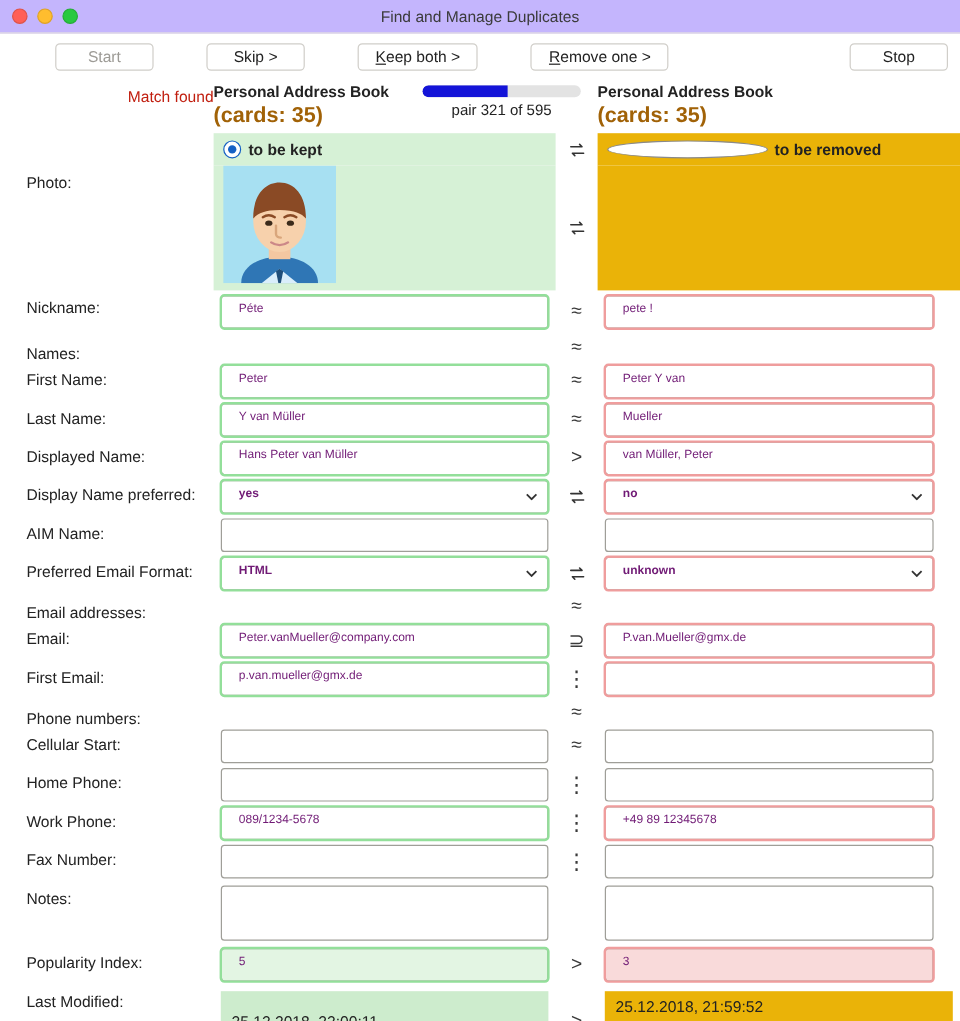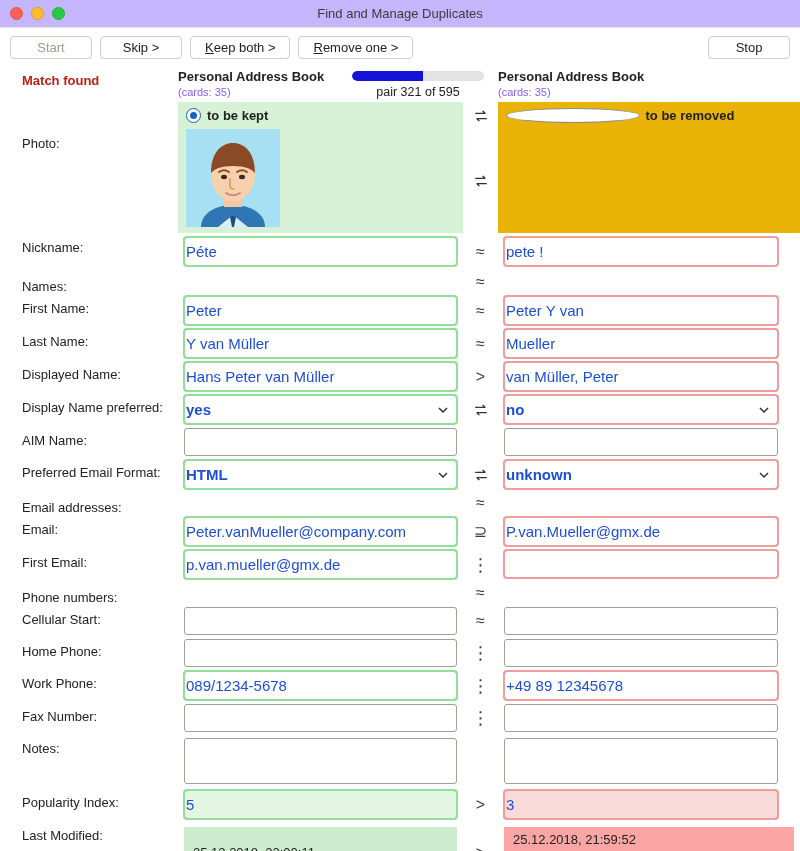--- a/index.html
+++ b/index.html
@@ -37,35 +37,37 @@
   .btn {
     background: #ffffff;
     border: 1px solid #d0cec9;
     border-radius: 4px;
     padding: 3px 14px;
     font-size: 13px;
     min-width: 82px;
     text-align: center;
     cursor: default;
     color: #222;
+    margin-left: 36px;
   }
   .btn.disabled { color: #9d9b96; }
   .u { text-decoration: underline; }
 
   .header-row {
     display: grid;
     grid-template-columns: 178px 285px 35px 1fr;
     padding: 2px 0 0 0;
   }
   .match-found {
-    color: #c11e0f; font-weight: bold;
+    color: #c11e0f; font-weight: normal;
     padding: 6px 0 0 22px;
+    text-align: right;
   }
   .book-title { font-weight: bold; padding-top: 2px; }
-  .cards-sub { color: #8b5cf6; font-size: 11px; padding-top: 2px; }
+  .cards-sub { color: #a16207; font-size: 18px; padding-top: 2px; font-weight: bold; }
   .mid-head { text-align: center; padding: 0 4px; }
   .prog-wrap {
     width: 132px; height: 10px; background: #e3e3e3;
     border-radius: 5px; margin: 4px auto 4px auto;
     overflow: hidden;
   }
   .prog-bar { height: 100%; background: #1414d8; width: 54%; border-radius: 5px 0 0 5px; }
   .pair-text { font-size: 12.5px; }
 
   .grid {
@@ -107,40 +109,40 @@
   .field-row .cell-left, .field-row .cell-right {
     padding: 4px 6px;
   }
   .cell-left  { margin-right: 0; }
   .cell-right { margin-left: 0; padding-right: 22px; }
   .input, .select, .readonly {
     width: 100%;
     background: #ffffff;
     border: 1px solid #9f9e98;
     border-radius: 3px;
-    padding: 5px 1px;
-    font-size: 15px;
+    padding: 5px 14px;
+    font-size: 10px;
     min-height: 28px;
-    color: #1d4ed8;
+    color: #701a75;
   }
   .select { position: relative; padding-right: 24px; font-weight: bold; }
   .select .chev {
     position: absolute; right: 8px; top: 50%; transform: translateY(-50%);
     width: 10px; height: 6px;
   }
   .hl-green > .input, .hl-green > .select, .hl-green > .readonly { outline: 2px solid #93df9a; outline-offset: -1px; }
   .hl-red   > .input, .hl-red   > .select, .hl-red   > .readonly { outline: 2px solid #ef9d9d; outline-offset: -1px; }
   .bg-green-lite { background: #e3f5e3; }
   .bg-red-lite   { background: #f9dada; }
 
   .textarea {
     height: 46px;
   }
   .val-block-green { background: #cdeccd; padding: 18px 9px; }
-  .val-block-red   { background: #fca5a5; padding: 5px 9px; }
+  .val-block-red   { background: #eab308; padding: 5px 9px; }
   .cell-pad0 { padding: 6px !important; }
 
   .dots-vert { font-size: 18px; line-height: 10px; letter-spacing: 0; }
   .grid > .right-col { padding-right: 22px; }
   .grid > .right-col > * { width: 100%; }
 
   .row-thin .cell-left, .row-thin .cell-right { padding-top: 2px; padding-bottom: 2px; }
   .swap-icon { width:16px; height:14px; }
 </style>
 </head>

